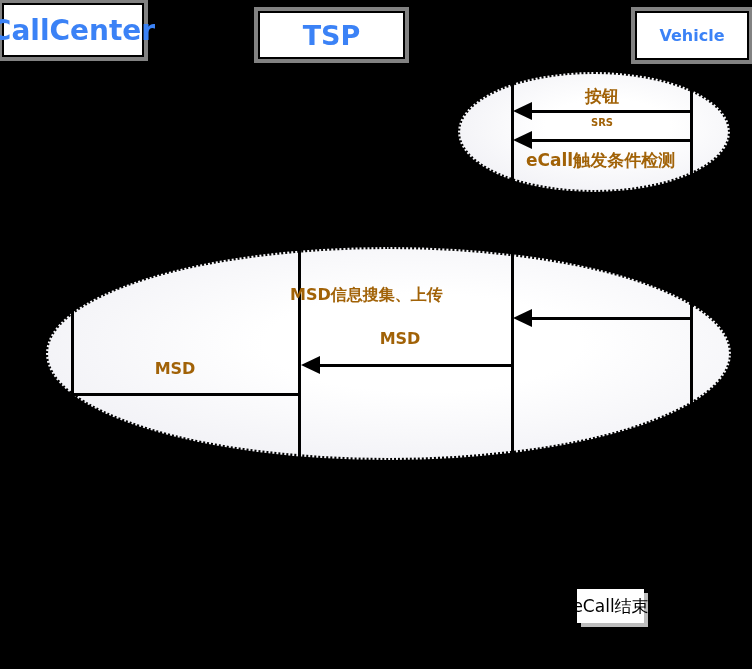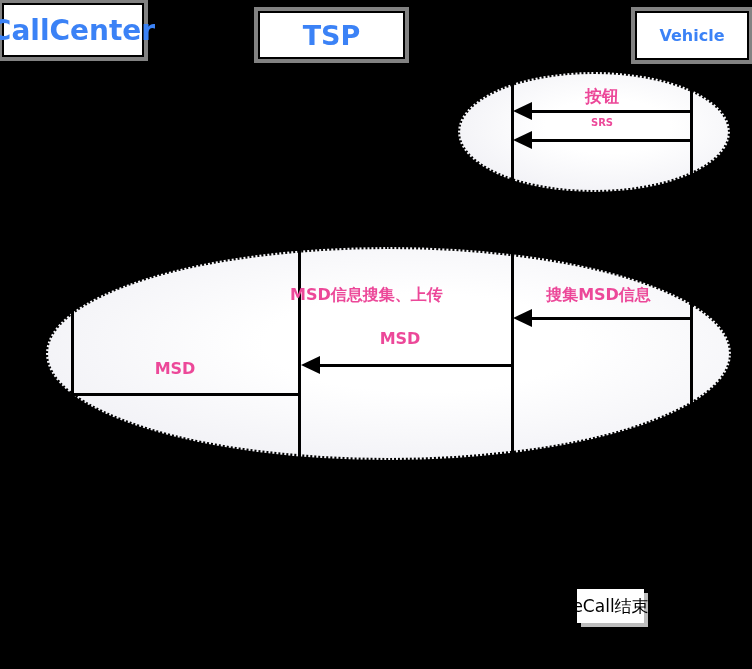--- a/index.html
+++ b/index.html
@@ -38,21 +38,21 @@
     position:absolute;width:0;height:0;
     border-top:9px solid transparent;border-bottom:9px solid transparent;
     border-right:19px solid #000000;
   }
   .a1-line{left:530px;top:110px;width:161px;} .a1-head{left:513px;top:102px;}
   .a2-line{left:530px;top:139px;width:161px;} .a2-head{left:513px;top:131px;}
   .a3-line{left:530px;top:317px;width:161px;} .a3-head{left:513px;top:309px;}
   .a4-line{left:318px;top:364px;width:194px;} .a4-head{left:301px;top:356px;}
   .l5-line{left:73px;top:393px;width:227px;}
   
-  .lbl{position:absolute;font-weight:bold;color:#ec4899;white-space:nowrap;}
+  .lbl{position:absolute;font-weight:bold;color:#a16207;white-space:nowrap;}
   .lbl-btn{left:552px;top:85px;width:100px;text-align:center;font-size:17px;}
   .lbl-srs{left:552px;top:117px;width:100px;text-align:center;font-size:10px;}
   .lbl-trignote{left:526px;top:149px;font-size:17px;}
   .lbl-upload{left:290px;top:285px;width:205px;font-size:16px;}
   .lbl-collect{left:516px;top:285px;width:165px;text-align:center;font-size:16px;}
   .lbl-msd1{left:350px;top:329px;width:100px;text-align:center;font-size:16px;}
   .lbl-msd2{left:125px;top:359px;width:100px;text-align:center;font-size:16px;}
   
   .lbl-hidden{color:#000000;}
   .lbl-setup{left:514px;top:227px;font-size:16px;}
@@ -80,25 +80,25 @@
   <div class="lifeline ll-veh"></div>
 
   <div class="lbl lbl-btn">按钮</div>
   <div class="mline a1-line"></div>
   <div class="ahead-left a1-head"></div>
 
   <div class="lbl lbl-srs">SRS</div>
   <div class="mline a2-line"></div>
   <div class="ahead-left a2-head"></div>
 
+  <div class="lbl lbl-trignote">eCall触发条件检测</div>
 
   <div class="lbl lbl-hidden lbl-setup">eCall触发，拨打电话</div>
 
   <div class="lbl lbl-upload">MSD信息搜集、上传</div>
-  <div class="lbl lbl-collect">搜集MSD信息</div>
 
   <div class="mline a3-line"></div>
   <div class="ahead-left a3-head"></div>
 
   <div class="lbl lbl-msd1">MSD</div>
   <div class="mline a4-line"></div>
   <div class="ahead-left a4-head"></div>
 
   <div class="lbl lbl-msd2">MSD</div>
   <div class="mline l5-line"></div>

